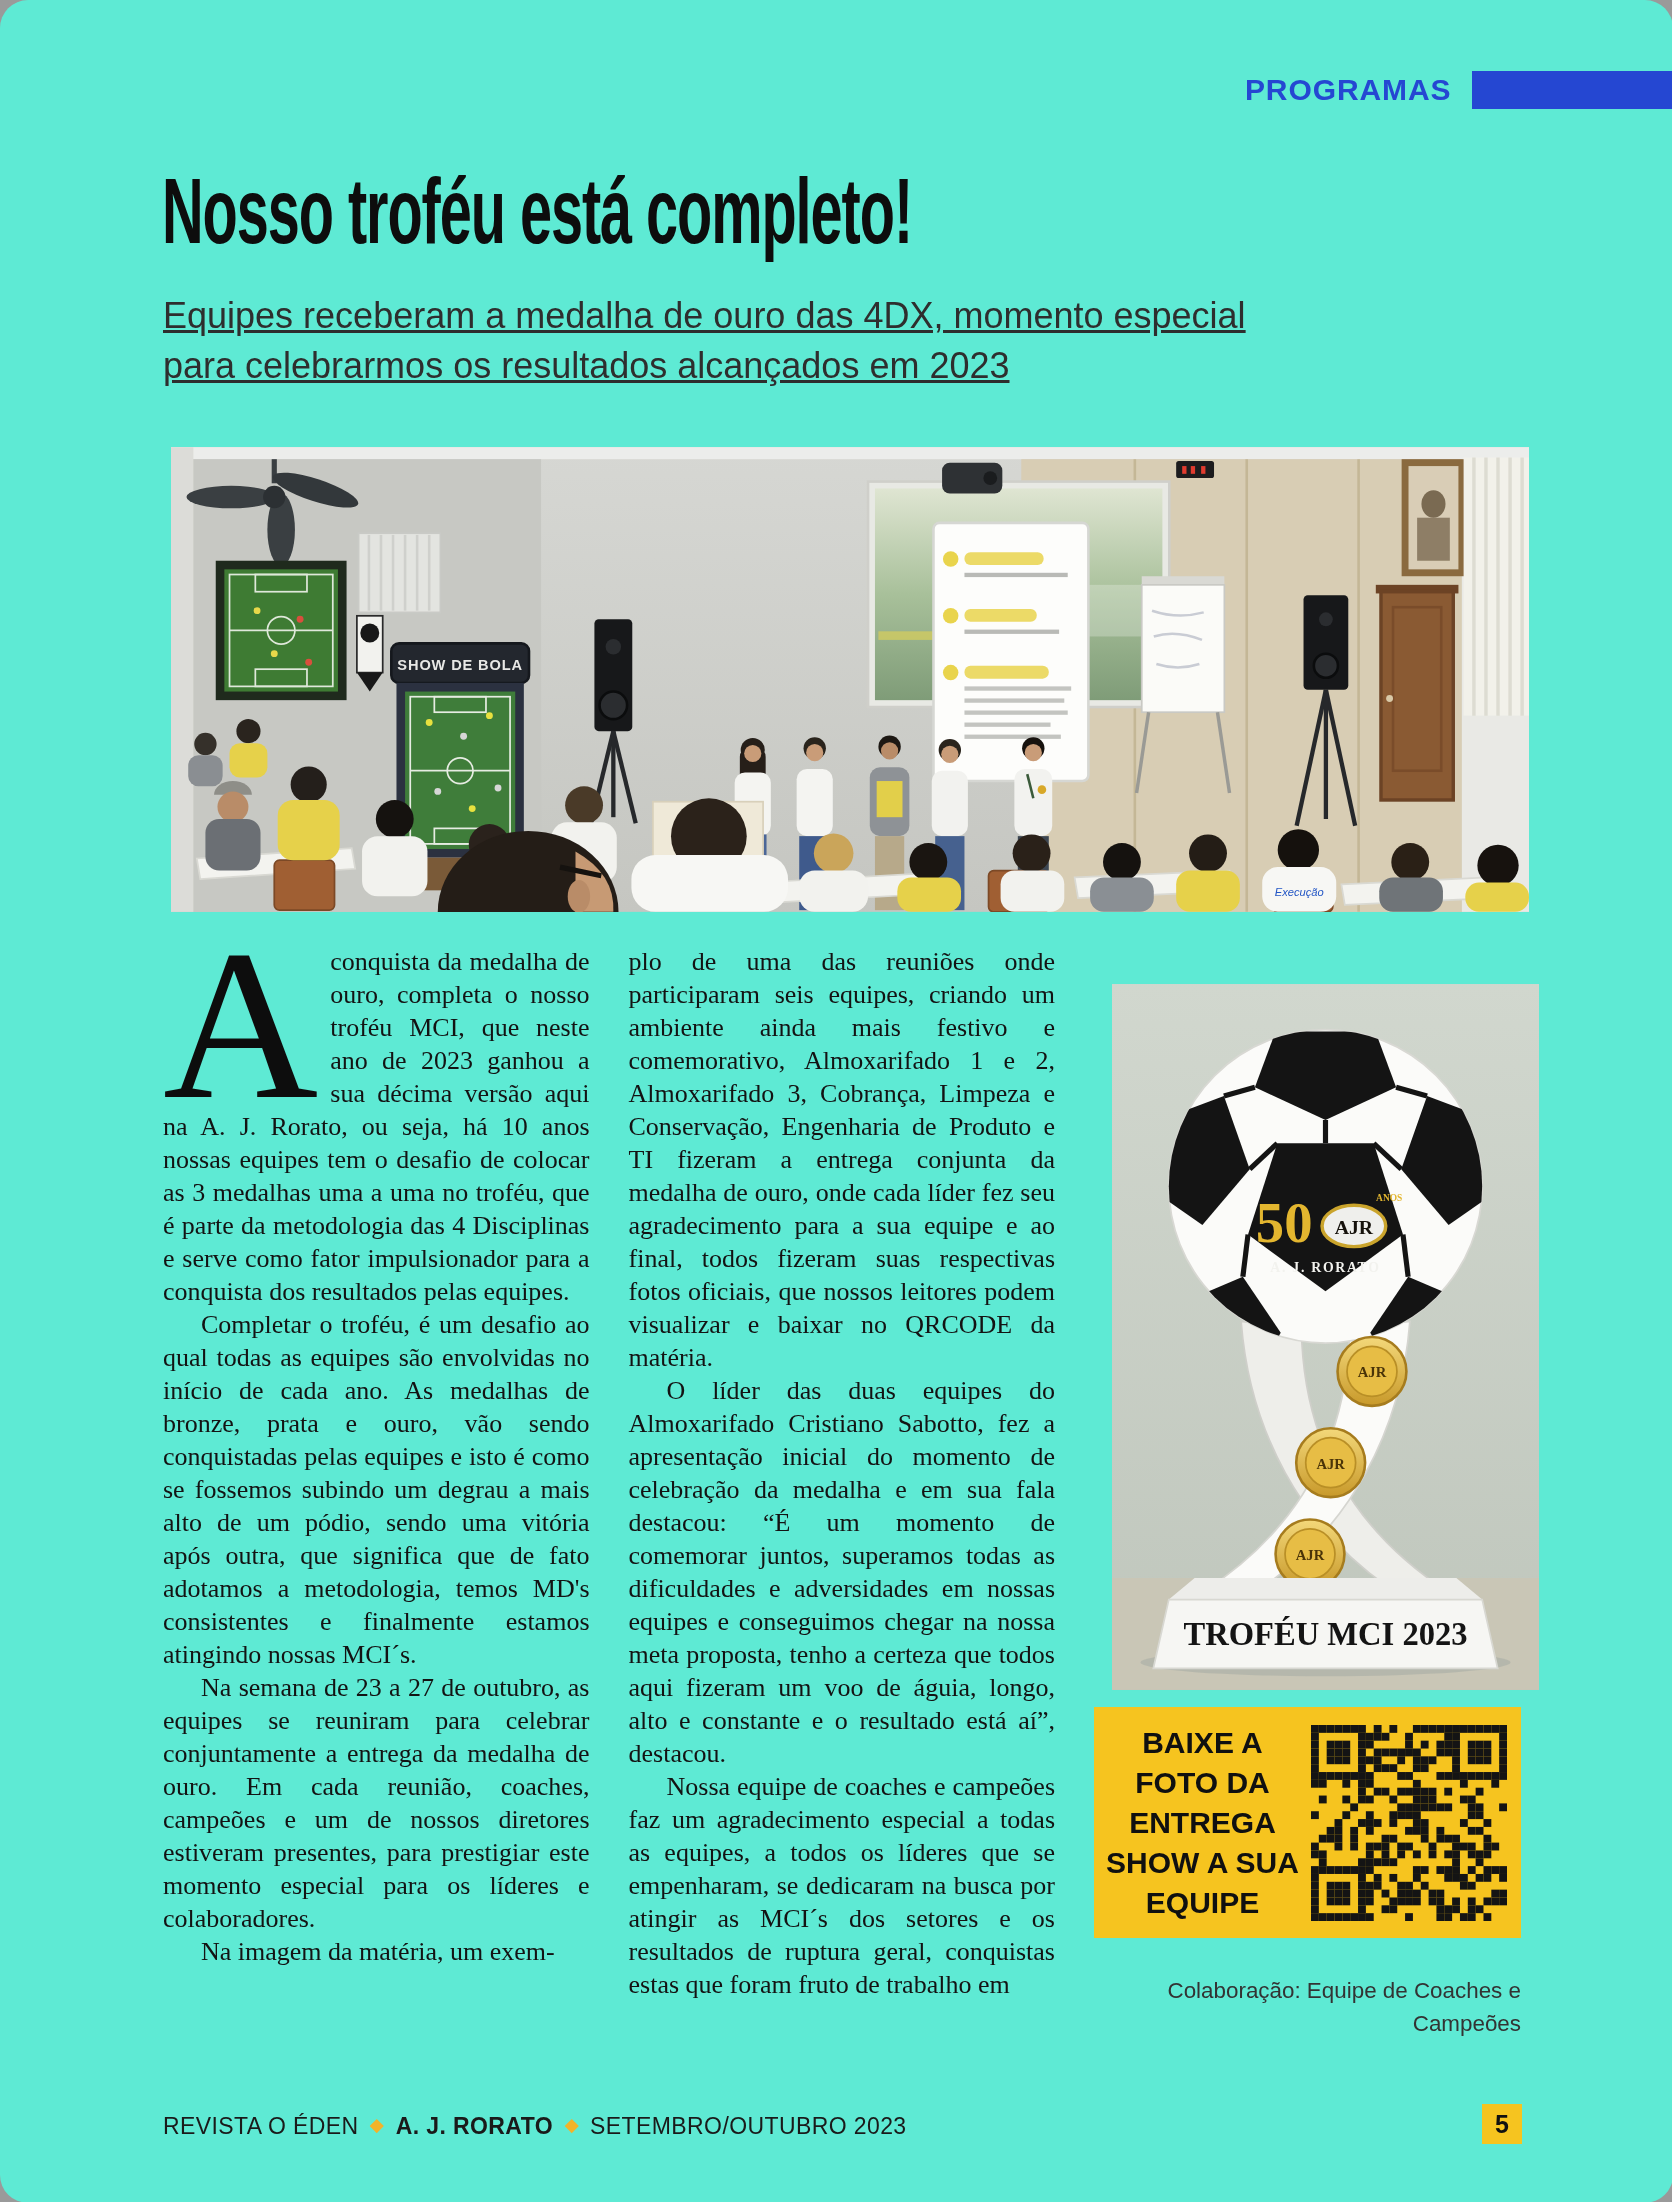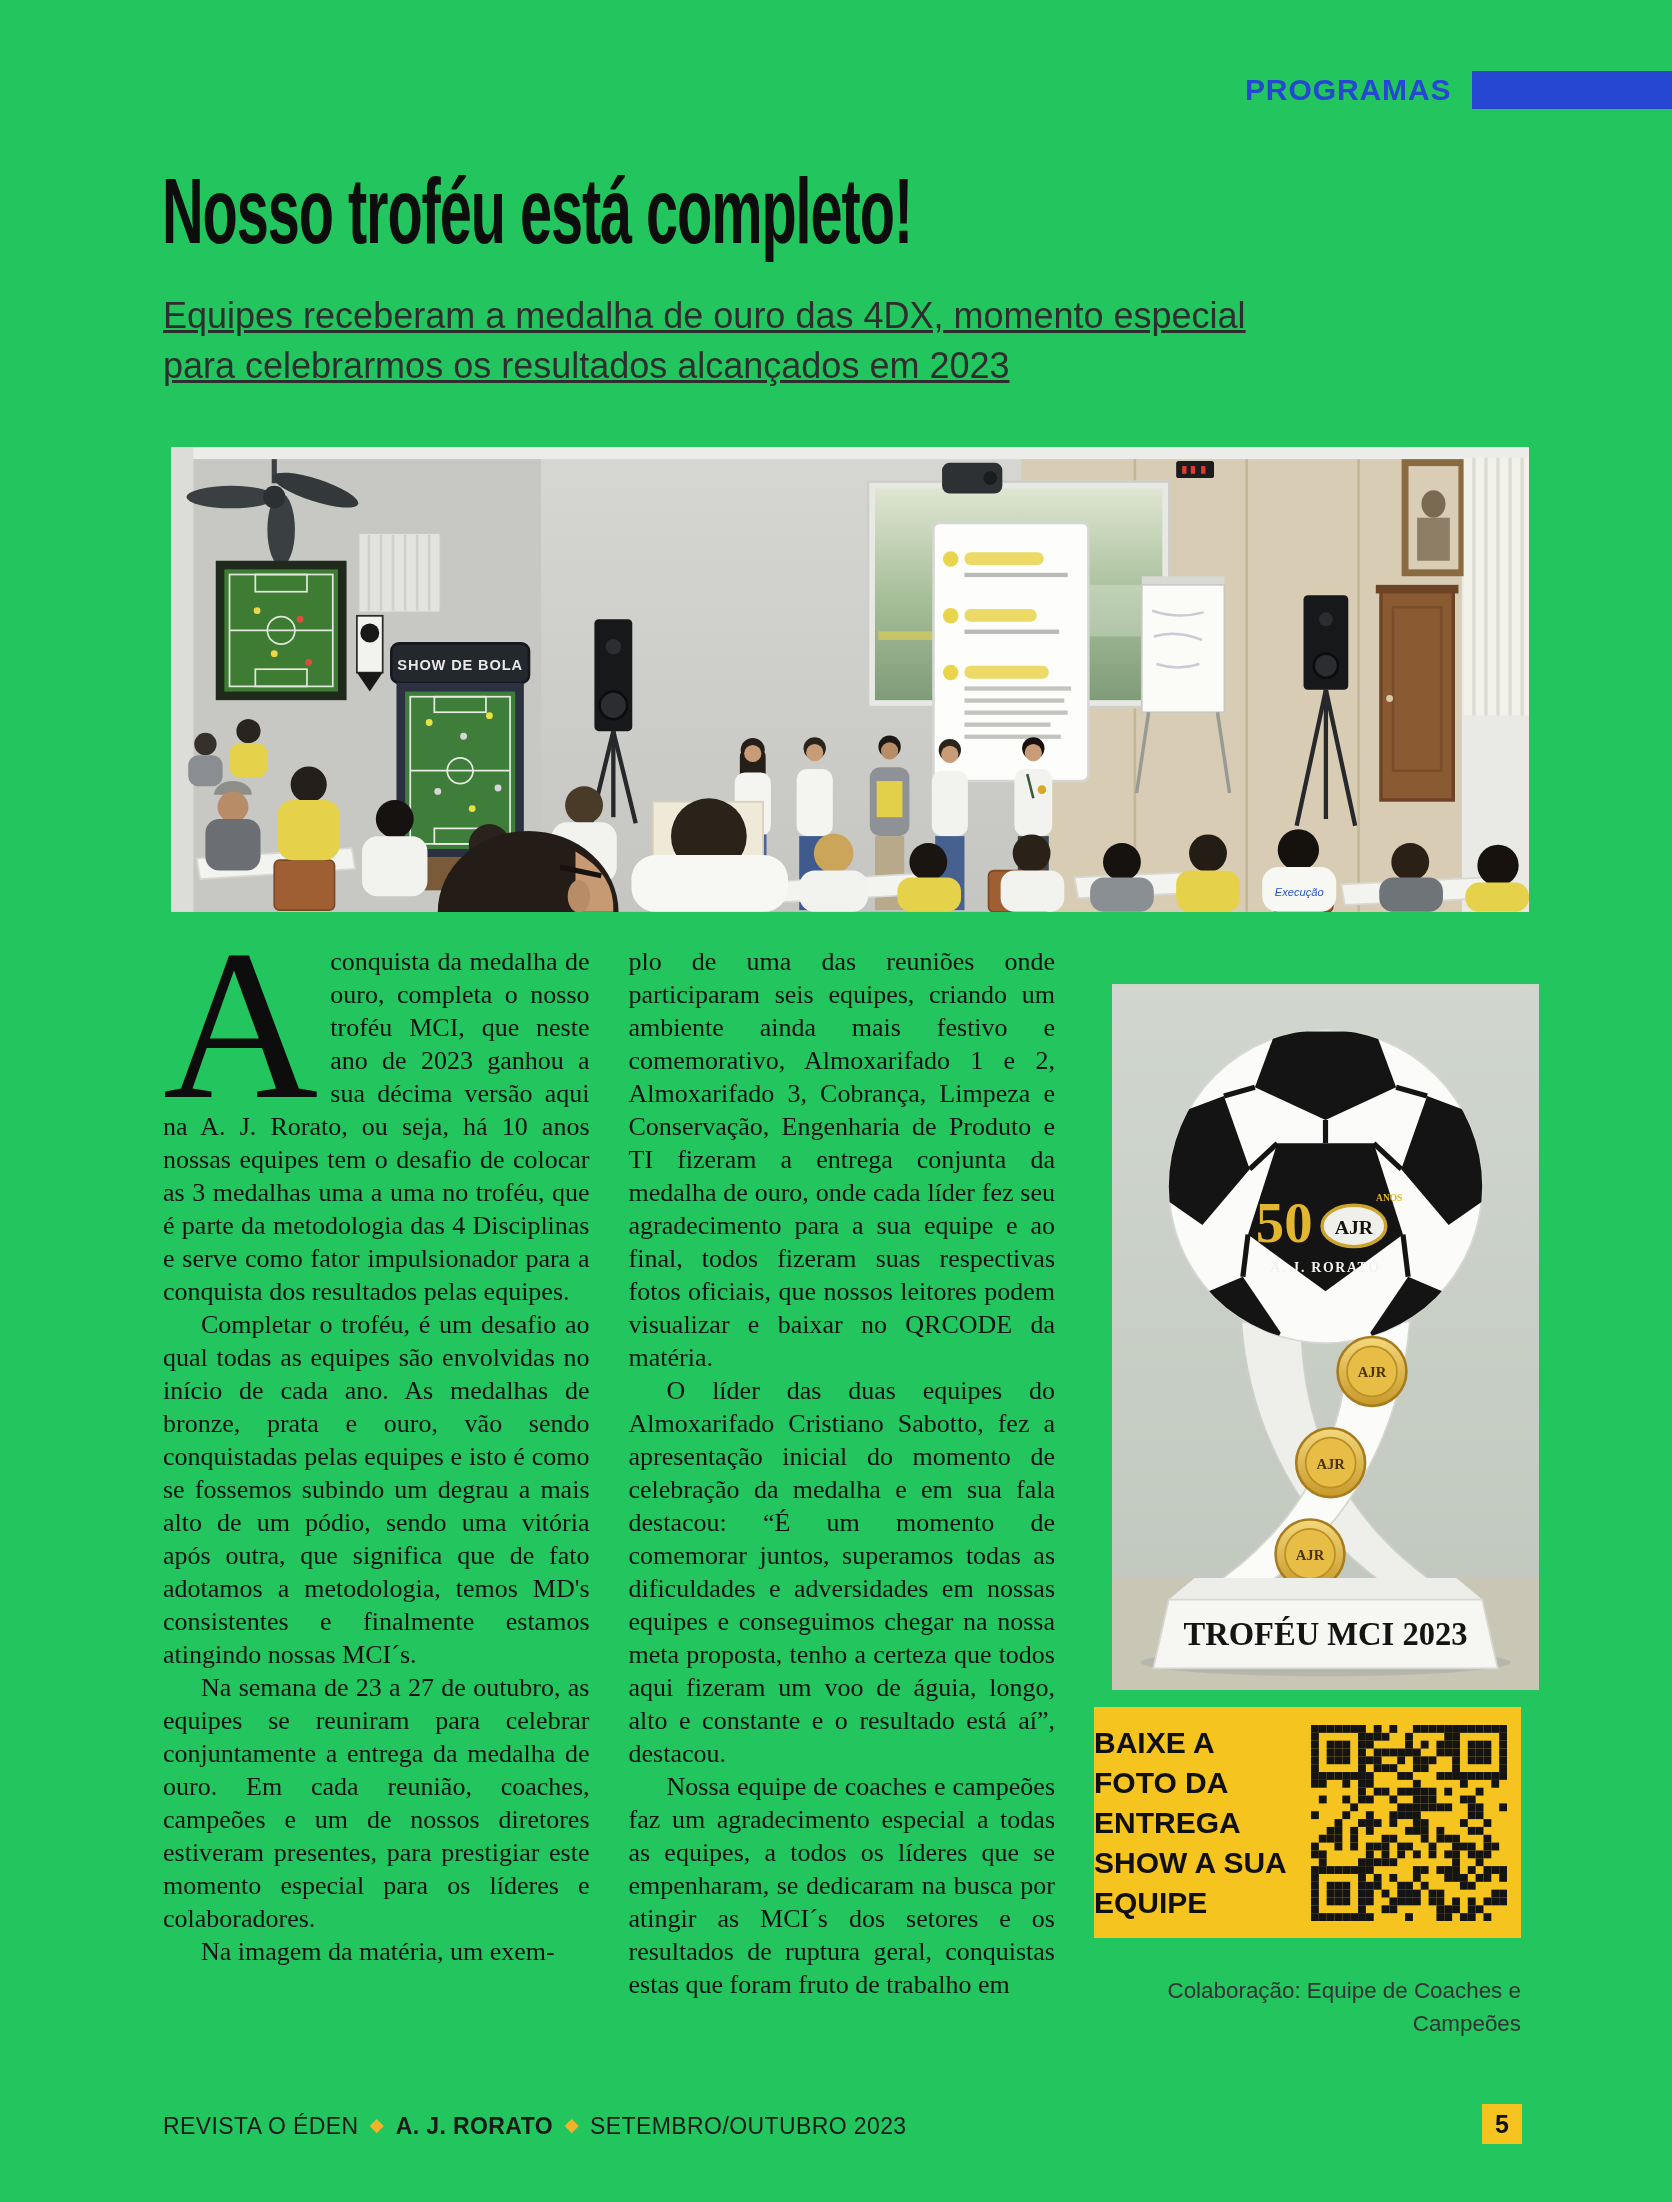--- a/index.html
+++ b/index.html
@@ -1,17 +1,17 @@
 <!DOCTYPE html>
 <html style="font-size:13.8px"><head>
 <meta charset="utf-8">
 <style>
   html,body{margin:0;padding:0;background:#9a9a9a;}
-  .page{position:relative;width:1673px;height:2203px;margin:0 auto;background:#22c55e;
-        font-family:"Liberation Sans",sans-serif;overflow:hidden;}
+  .page{position:relative;width:1673px;height:2203px;margin:0 auto;background:#5eead4;
+        font-family:"Liberation Sans",sans-serif;overflow:hidden;border-radius:28px;}
 
   
   .kicker{position:absolute;top:71px;left:0;right:0;height:38px;display:flex;
           align-items:center;justify-content:flex-end;}
   .kicker-label{color:#2547d2;font-weight:bold;font-size:30px;letter-spacing:0.9px;margin-right:20.6px;}
   .kicker-bar{width:201px;height:38px;background:#2547d2;}
 
   
   .headline{position:absolute;left:162px;top:158px;font-size:93px;font-weight:bold;color:#0d0d0d;
             letter-spacing:-1.7px;transform:scaleX(.62);transform-origin:left top;white-space:nowrap;}
@@ -28,21 +28,21 @@
            text-align:justify;color:#131313;}
   .col{width:427px;}
   .col p{margin:0;}
   .col p.indent{text-indent:38px;}
   .dropcap{float:left;font-size:215px;line-height:160px;height:160px;padding-right:12px;
            font-family:"Liberation Serif",serif;color:#0d0d0d;}
 
   .trophy{margin:39px 0 0 18px;width:427px;height:706px;}
   .qrbox{margin-top:17px;width:427px;height:231px;background:#f6c41f;display:flex;
          align-items:center;box-sizing:border-box;font-family:"Liberation Sans",sans-serif;}
-  .qrbox-text{width:217px;font-weight:bold;font-size:30px;line-height:40px;color:#101010;}
+  .qrbox-text{width:217px;text-align:center;font-weight:bold;font-size:30px;line-height:40px;color:#101010;}
   .qrbox-qr{width:196px;height:196px;}
   .caption{margin-top:36px;text-align:right;font-family:"Liberation Sans",sans-serif;
            font-size:22.4px;color:#333;}
 
   
   .footer{position:absolute;left:163px;top:2106px;height:40px;display:flex;align-items:center;
           font-size:23px;color:#1a1a1a;letter-spacing:0.4px;}
   .footer .bold{font-weight:bold;}
   .diamond{width:9.5px;height:9.5px;background:#f2b32a;transform:rotate(45deg);margin:0 13.8px;}
   .pagenum{position:absolute;left:1482px;top:2104px;width:40px;height:40px;background:#f6c41f;

